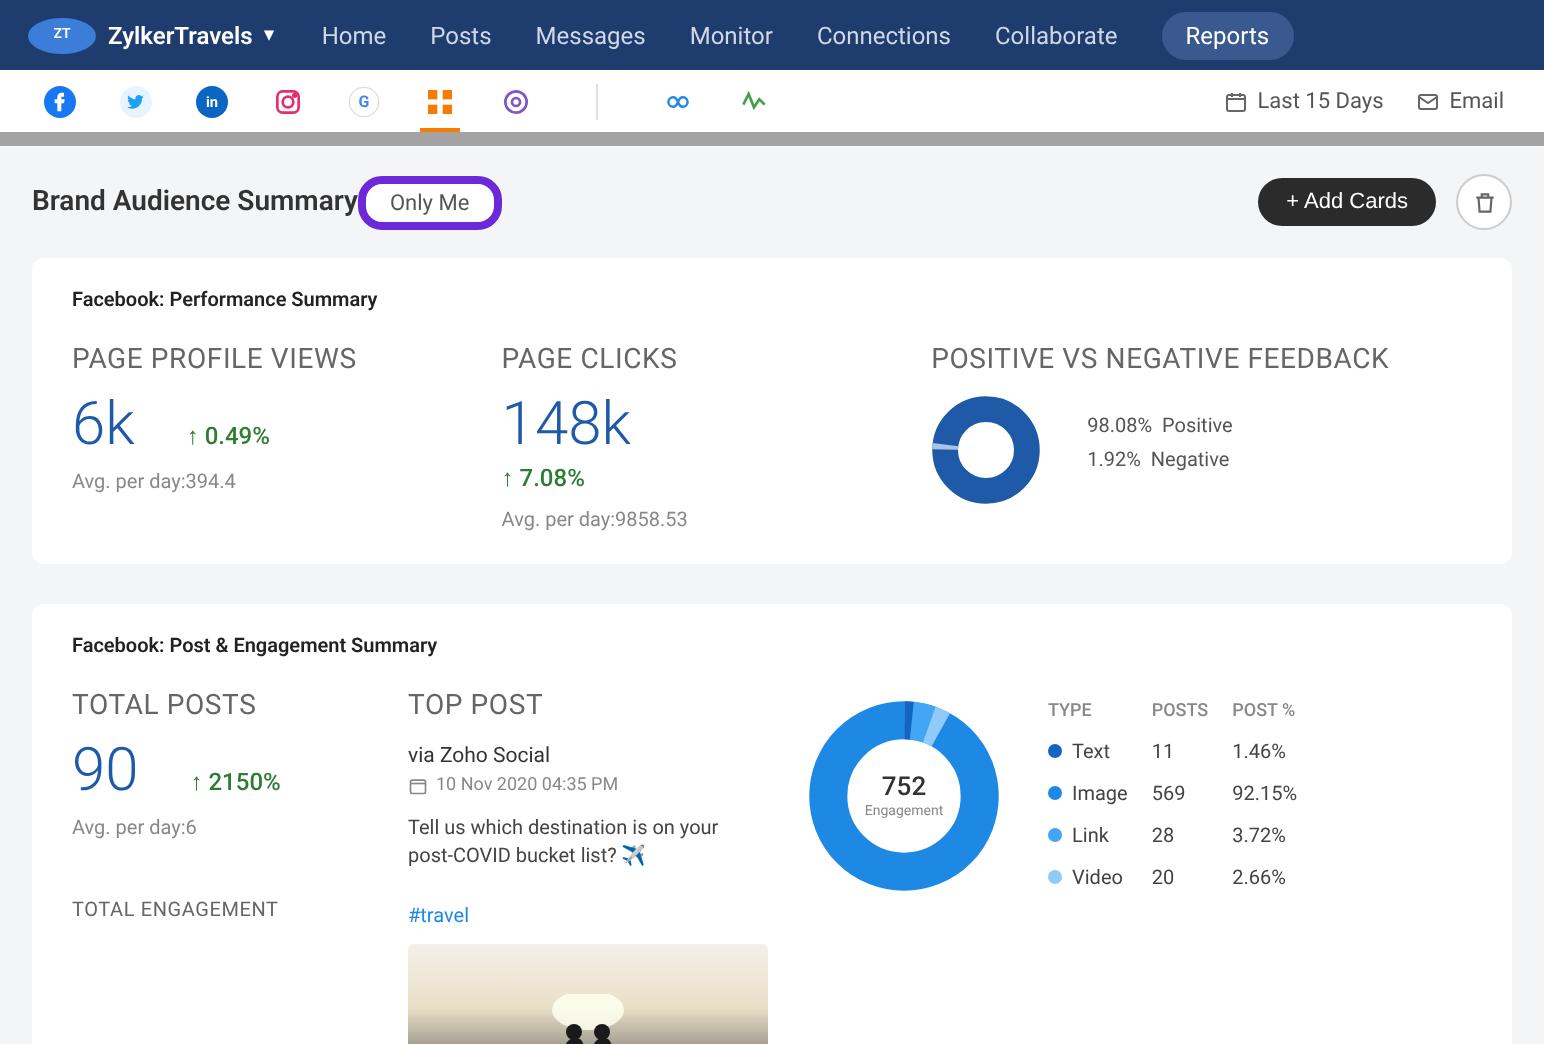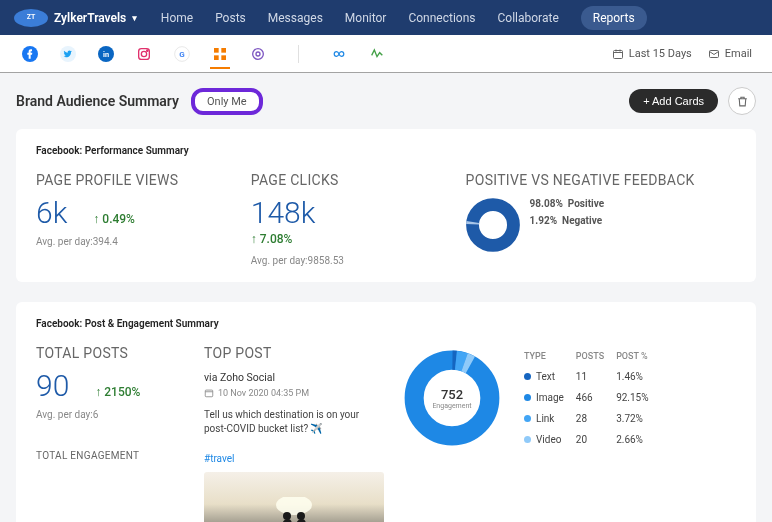--- a/index.html
+++ b/index.html
@@ -4,36 +4,36 @@
 <style>
 * { margin: 0; padding: 0; box-sizing: border-box; }
 body { font-family: -apple-system, BlinkMacSystemFont, "Segoe UI", Roboto, sans-serif; background: #f4f5f7; width: 772px; height: 522px; overflow: hidden; color: #333; }
 .topnav { background: #1f3c6e; color: #fff; height: 35px; display: flex; align-items: center; padding: 0 14px; font-size: 12px; }
 .brand { display: flex; align-items: center; font-weight: 600; margin-right: 24px; }
 .brand-logo { width: 34px; height: 18px; border-radius: 50%; background: #3b7dd8; margin-right: 6px; display: flex; align-items: center; justify-content: center; font-size: 7px; text-align: center; line-height: 1; }
 .chev { margin-left: 6px; font-size: 9px; }
 .navitems { display: flex; gap: 22px; align-items: center; }
 .navitem { color: #d0d8e6; cursor: pointer; }
 .navitem.active { background: #3a5a8f; padding: 5px 12px; border-radius: 12px; color: #fff; }
-.iconbar { background: #fff; height: 38px; display: flex; align-items: center; padding: 0 20px; border-bottom: 1px solid #a3a3a3; }
+.iconbar { background: #fff; height: 38px; display: flex; align-items: center; padding: 0 20px; border-bottom: 7px solid #a3a3a3; }
 .sicons { display: flex; gap: 18px; align-items: center; }
 .sicon { width: 20px; height: 20px; border-radius: 50%; display: flex; align-items: center; justify-content: center; font-size: 11px; font-weight: bold; cursor: pointer; }
 .sicon.fb { color: #1877f2; }
 .sicon.tw { color: #1da1f2; }
 .sicon.li { color: #0a66c2; }
 .sicon.ig { color: #e1306c; }
 .sicon.gg { color: #4285f4; }
 .sicon.grid { color: #f57c00; border-bottom: 2px solid #f57c00; border-radius: 0; padding-bottom: 8px; margin-bottom: -10px; }
 .sicon.eye { color: #7e57c2; }
 .vsep { width: 1px; height: 18px; background: #e0e0e0; margin: 0 12px; }
 .sicon.loop { color: #1e88e5; }
 .sicon.leaf { color: #43a047; }
 .iconbar-right { margin-left: auto; display: flex; gap: 16px; font-size: 11px; color: #555; align-items: center; }
 .ibr-item { display: flex; align-items: center; gap: 5px; cursor: pointer; }
-.page-head { display: flex; align-items: center; padding: 14px 16px; gap: 12px; }
+.page-head { display: flex; align-items: center; padding: 14px 16px; }
 .ph-title { font-size: 14px; font-weight: 600; color: #333; }
 .chip { background: #fff; border: 4px solid #6d28d9; border-radius: 12px; padding: 3px 12px; font-size: 11px; color: #555; cursor: pointer; }
 .ph-right { margin-left: auto; display: flex; gap: 10px; align-items: center; }
 .btn-add { background: #2b2b2b; color: #fff; border: none; border-radius: 14px; padding: 6px 14px; font-size: 11px; cursor: pointer; }
 .btn-round { width: 28px; height: 28px; border-radius: 50%; border: 1px solid #ccc; background: #fff; display: flex; align-items: center; justify-content: center; cursor: pointer; color: #666; font-size: 13px; }
 .card { background: #fff; margin: 0 16px 20px; border-radius: 6px; padding: 16px 20px; }
 .card-title { font-size: 10px; font-weight: 600; margin-bottom: 16px; color: #222; }
 .perf-row { display: flex; gap: 12px; }
 .perf-col { flex: 1; }
 .col-label { font-size: 14px; color: #666; letter-spacing: 0.3px; margin-bottom: 10px; text-transform: uppercase; }
@@ -46,21 +46,21 @@
 .ref-head div:nth-child(1) { width: 90px; }
 .ref-head div:nth-child(2) { width: 50px; }
 .ref-head div:nth-child(3) { flex: 1; text-align: right; }
 .ref-row { display: flex; align-items: center; }
 .ref-row .url { width: 90px; color: #1e88e5; overflow: hidden; white-space: nowrap; text-overflow: ellipsis; }
 .ref-row .cnt { width: 50px; }
 .ref-row .bar { flex: 1; display: flex; align-items: center; gap: 6px; }
 .bar-track { flex: 1; height: 5px; background: #eee; border-radius: 2px; position: relative; }
 .bar-fill { position: absolute; left: 0; top: 0; height: 100%; background: #1e5aa8; border-radius: 2px; }
 .ref-row .pct { width: 36px; text-align: right; font-size: 10px; }
-.donut-wrap { display: flex; align-items: flex-start; gap: 10px; font-weight: bold; }
+.donut-wrap { display: flex; align-items: center; gap: 24px; }
 .donut { width: 54px; height: 54px; }
 .feedback-list { font-size: 10px; color: #555; }
 .feedback-list div { margin-bottom: 6px; }
 .post-row { display: flex; gap: 18px; }
 .post-col1 { width: 150px; }
 .post-col2 { width: 180px; }
 .post-col3 { flex: 1; }
 .topsrc { font-size: 10.5px; color: #333; margin-bottom: 4px; }
 .topmeta { font-size: 9px; color: #888; margin-bottom: 10px; display: flex; align-items: center; gap: 4px; }
 .postcaption { font-size: 10px; color: #444; line-height: 1.4; margin-bottom: 17px; }
@@ -275,21 +275,21 @@
           </tr>
             </thead>
           <tbody id="etbody">
               <tr>
                 <td><span class="dot" style="background:#1565c0"></span>Text</td>
                 <td>11</td>
                 <td>1.46%</td>
               </tr>
               <tr>
                 <td><span class="dot" style="background:#1e88e5"></span>Image</td>
-                <td>466</td>
+                <td>569</td>
                 <td>92.15%</td>
               </tr>
               <tr>
                 <td><span class="dot" style="background:#42a5f5"></span>Link</td>
                 <td>28</td>
                 <td>3.72%</td>
               </tr>
               <tr>
                 <td><span class="dot" style="background:#90caf9"></span>Video</td>
                 <td>20</td>

